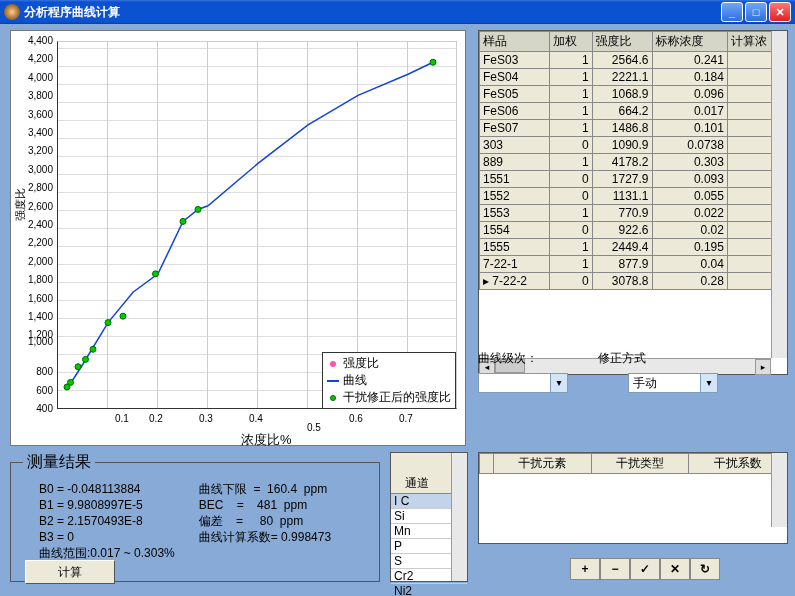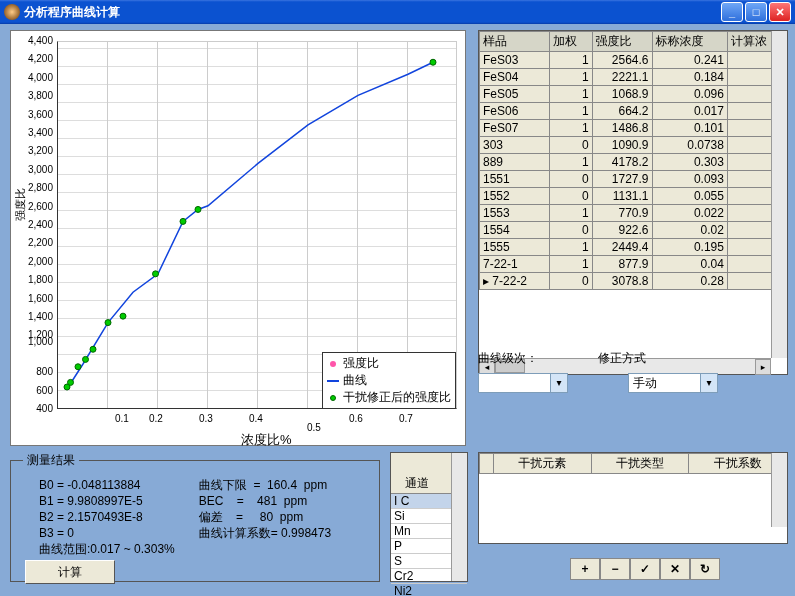--- a/index.html
+++ b/index.html
@@ -42,21 +42,21 @@
 .select span { padding-left:4px; line-height:18px; }
 
 .interf-table { position: absolute; left: 478px; top: 452px; width: 310px; height: 92px; background: #fff; border: 1px solid #555; }
 .itbl { width: 100%; border-collapse: collapse; }
 .itbl th { border: 1px solid #888; background: #ece9d8; font-weight: normal; padding: 1px 3px; text-align: center;}
 
 .toolbar { position: absolute; left: 570px; top: 558px; display: flex; gap: 0; }
 .tb-btn { width: 30px; height: 22px; background: #ece9d8; border: 1px solid #888; display:flex; align-items:center; justify-content:center; font-size: 12px; font-weight:bold; }
 
 .results { position: absolute; left: 10px; top: 452px; width: 370px; height: 130px; border: 1px solid #555; padding: 8px 12px; background:#87aad6; }
-.results legend { font-size: 12px; padding: 0 4px; font-family: Liberation Mono, monospace; }
+.results legend { font-size: 16px; padding: 0 4px; font-family: Liberation Mono, monospace; }
 .res-cols { display:flex; gap: 24px; font-family: monospace; font-size:12px;margin-left:16px; }
 .res-cols div { white-space: pre; line-height: 16px; }
 
 .channel { position: absolute; left: 390px; top: 452px; width: 78px; height: 130px; background:#fff; border:1px solid #555; }
 .channel .hdr { background:#ece9d8; border-bottom:1px solid #888; padding:1px; display:flex;}
 .channel .hdr span { flex:1; text-align:right;margin-top:21px;}
 .channel .list { font-family:monospace; }
 .channel .list div { padding: 0 3px; border-bottom:1px solid #ccc; height: 15px; display:flex; align-items:center;}
 .channel .list div:first-child { background:#c3d4ea; }
 .ch-scroll{position:absolute;right:0;top:0;bottom:0;width:16px;background:#e8e8e8;border-left:1px solid #999;}

